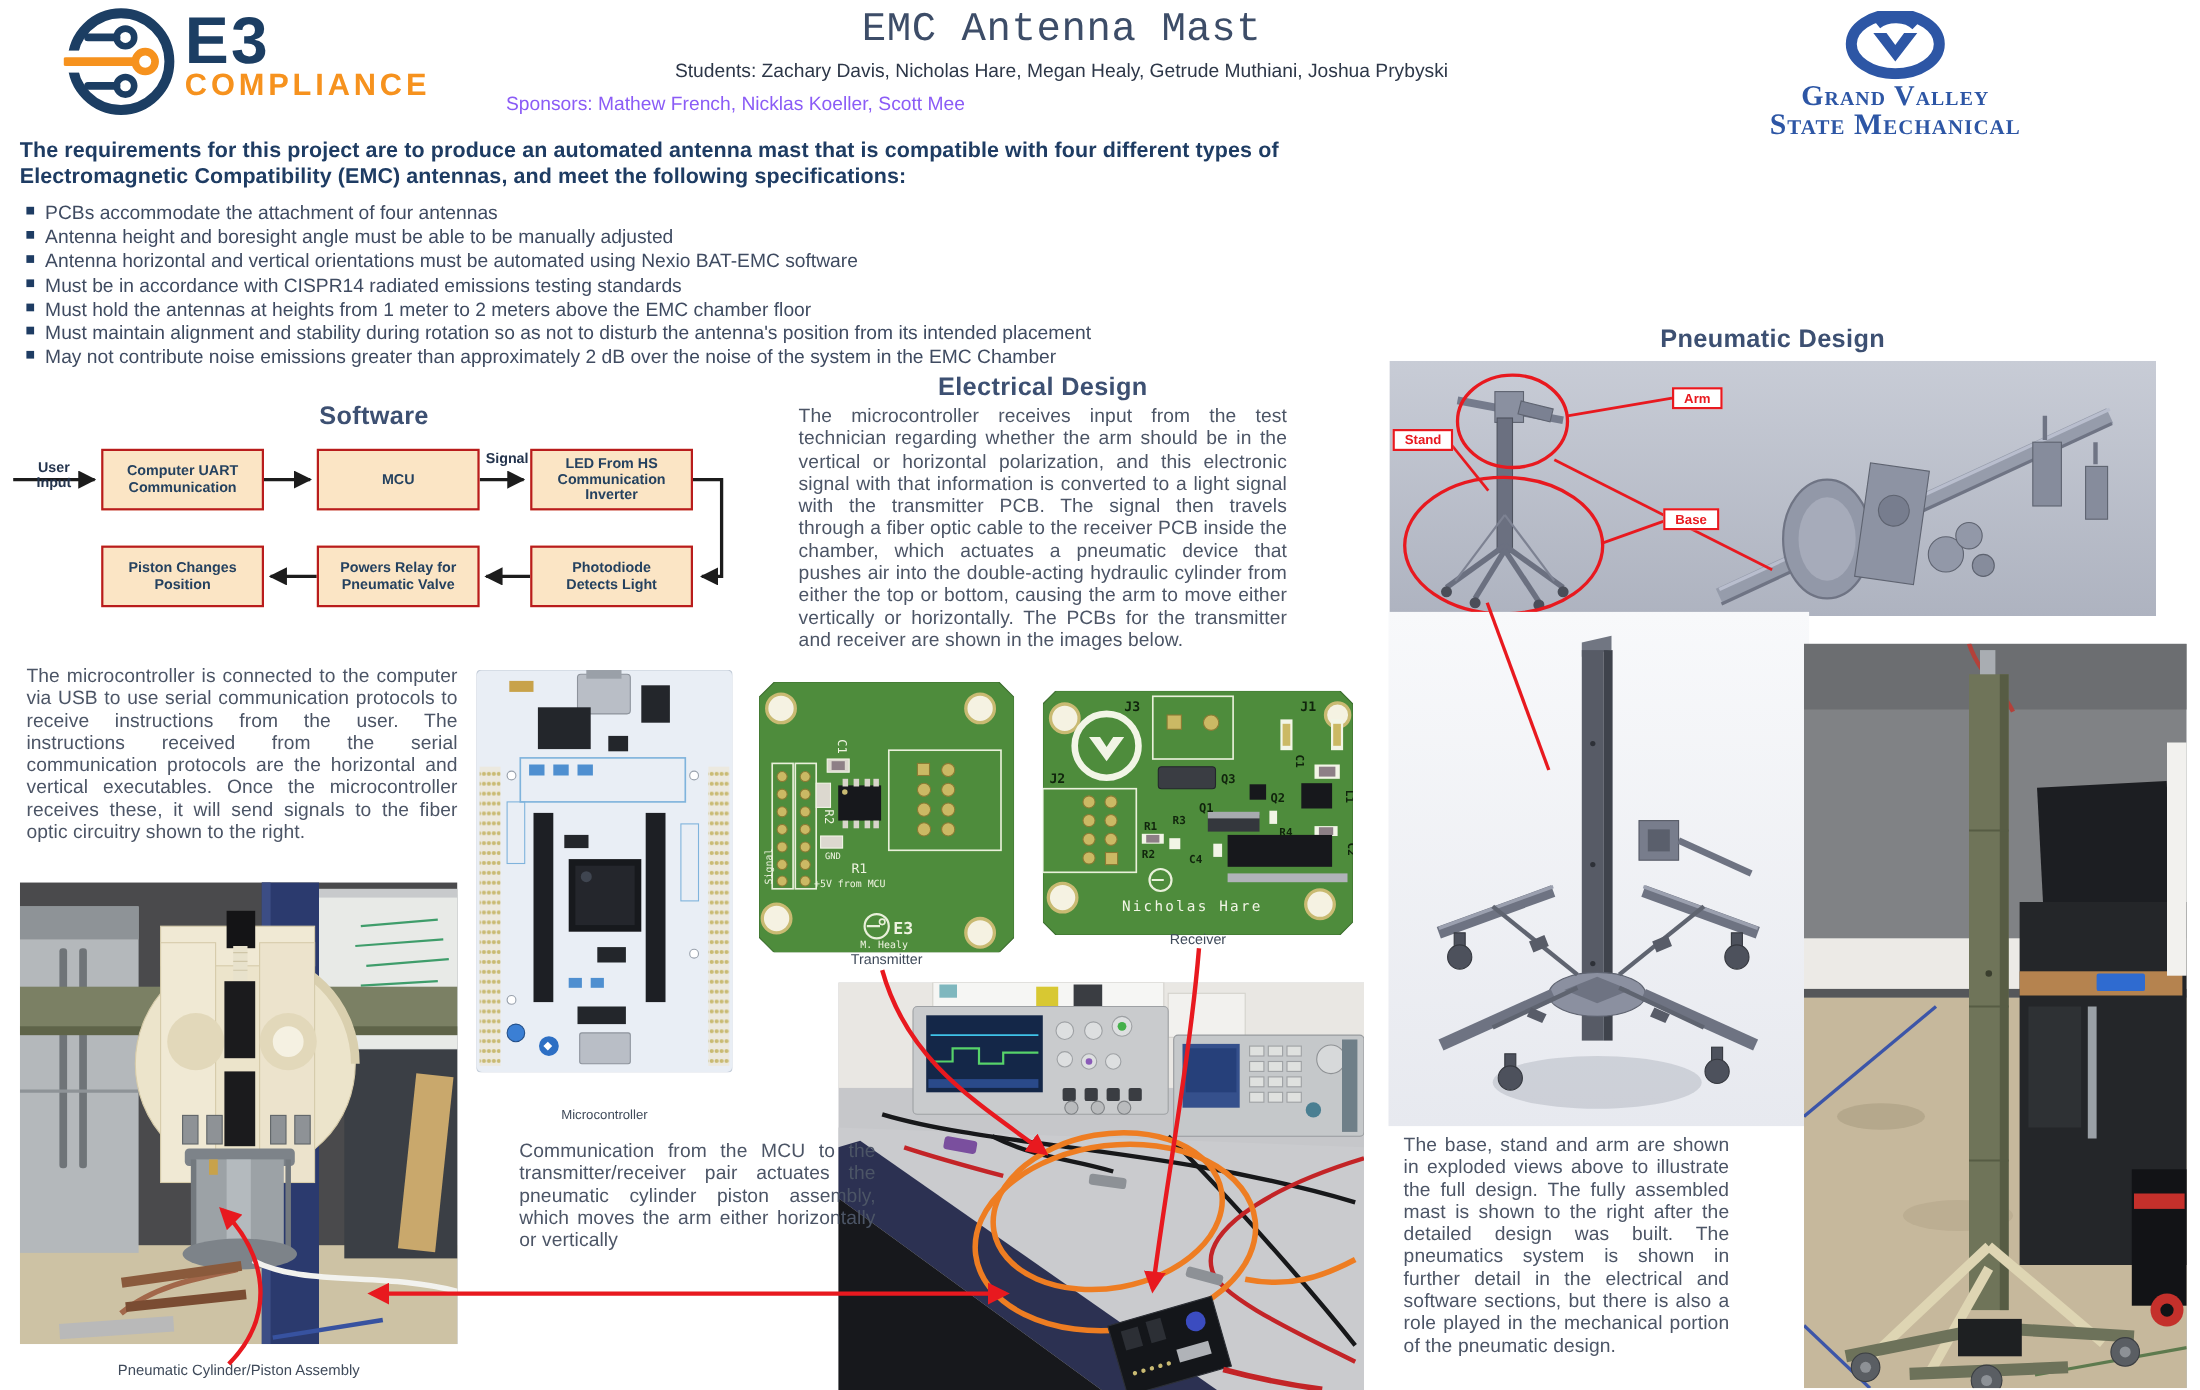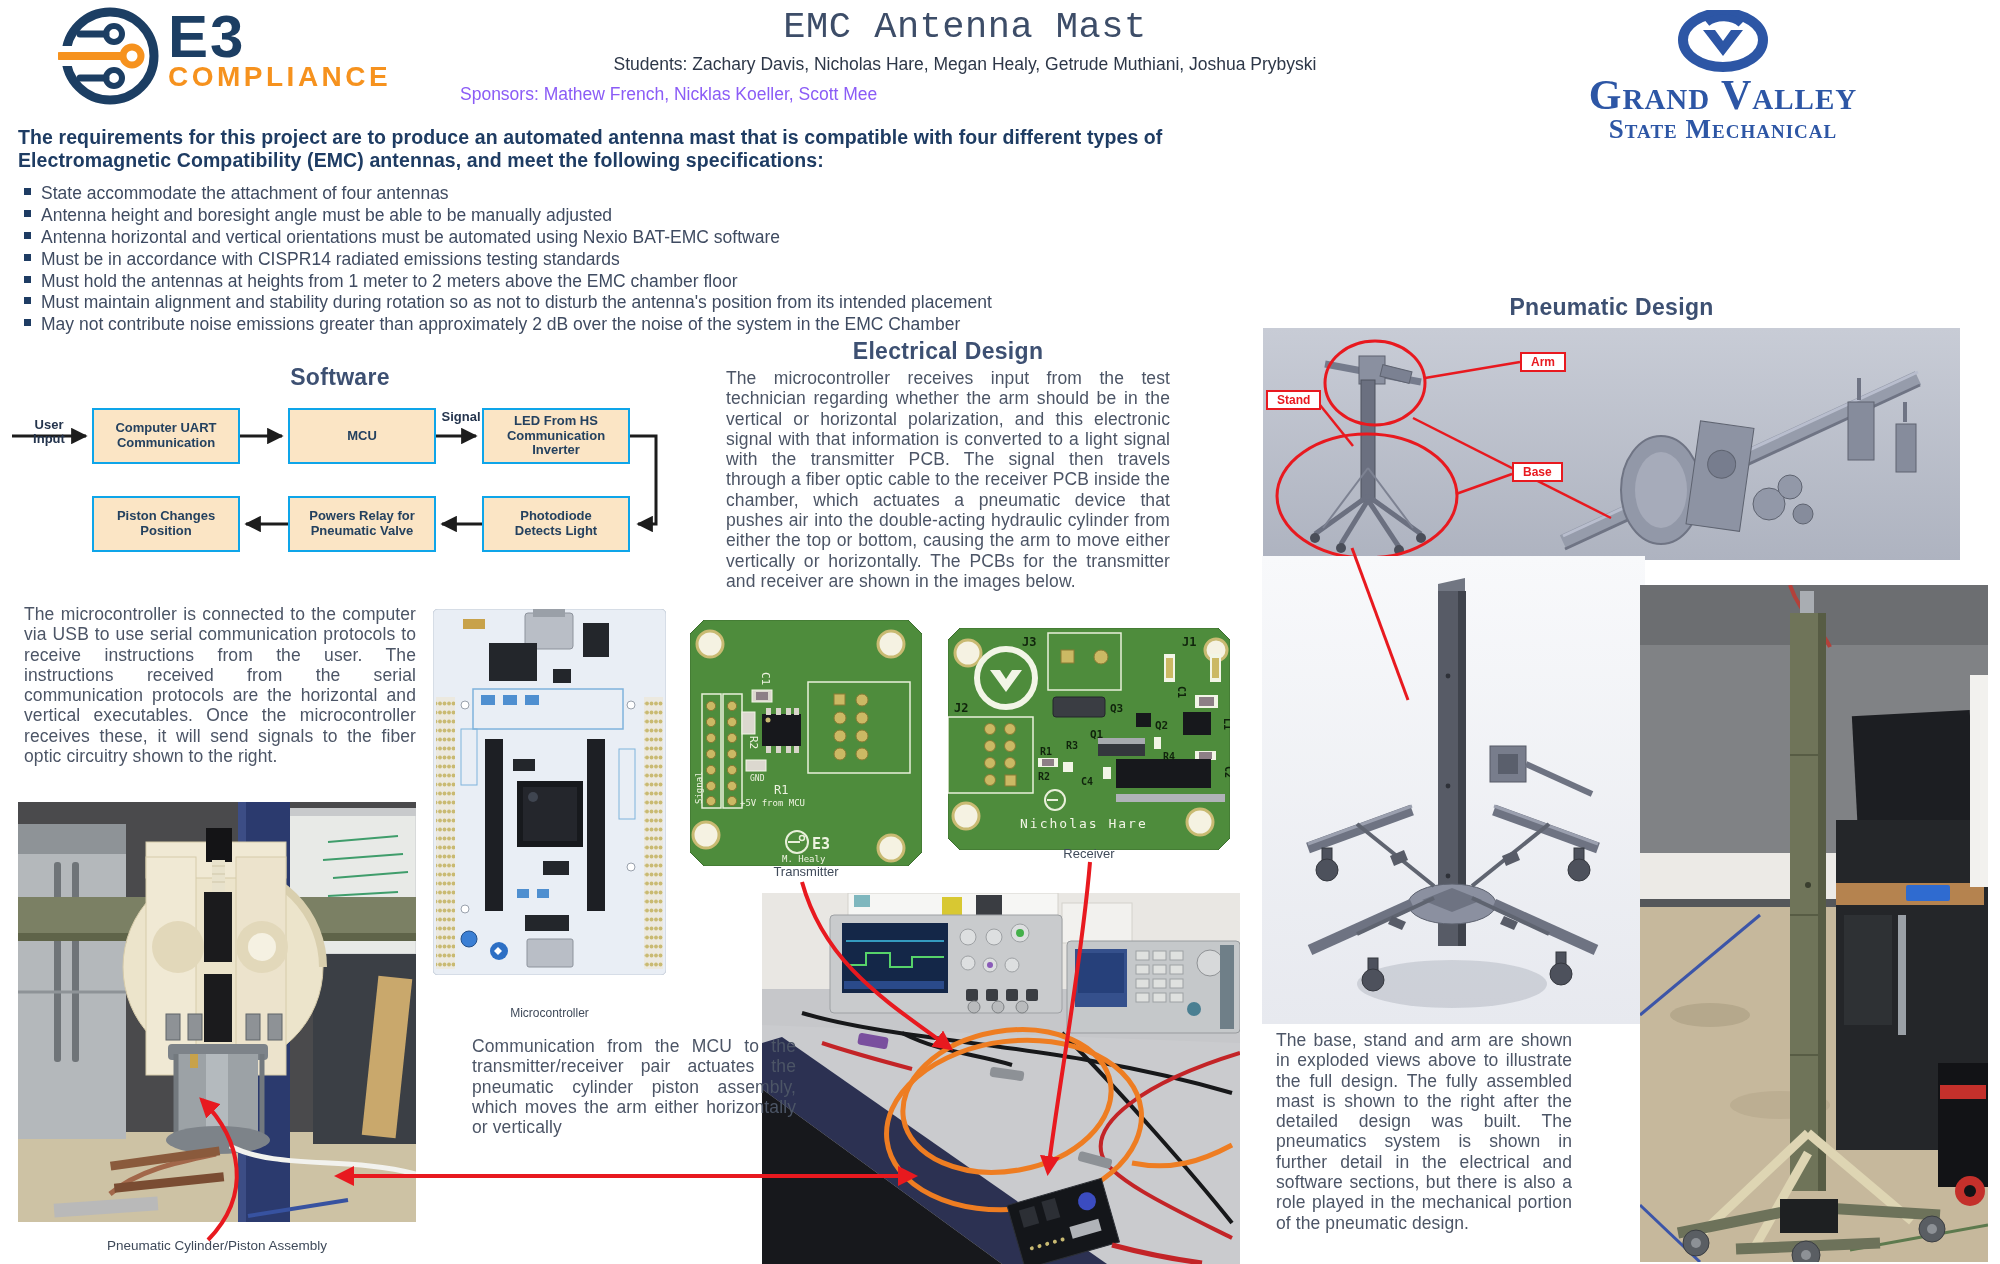--- a/index.html
+++ b/index.html
@@ -9,36 +9,36 @@
   
   .title{left:460px;top:6px;width:1010px;text-align:center;font-size:37px;color:#3d4d68;font-weight:500;letter-spacing:.5px;font-family:Liberation Mono, monospace;}
   .students{left:460px;top:54px;width:1010px;text-align:center;font-size:17.5px;color:#2d3748;}
   .sponsors{left:460px;top:84px;width:1010px;font-size:17.5px;color:#8b5cf6;}
   .e3wrap{left:58px;top:6px;width:450px;height:102px;}
   .e3text{position:absolute;left:110px;top:2px;}
   .e3name{font-size:60px;font-weight:700;color:#1c3e63;line-height:.95;letter-spacing:2px;}
   .e3word{font-size:28px;font-weight:700;color:#f6921e;letter-spacing:3.5px;margin-top:-4px;}
   .gvsuwrap{left:1548px;top:10px;width:350px;height:128px;text-align:center;}
   .gvsu-line{font-family:"Liberation Serif",serif;font-variant:small-caps;font-weight:700;color:#2d56a5;}
-  .gvsu1{font-size:42px;line-height:1;margin-top:2px;letter-spacing:1px;}
+  .gvsu1{font-size:26px;line-height:1;margin-top:2px;letter-spacing:1px;}
   .gvsu2{font-size:27px;line-height:1;letter-spacing:1px;}
   
   .req-intro{left:18px;top:126px;width:1235px;font-size:19.5px;font-weight:700;color:#1e3c63;line-height:1.18;letter-spacing:.1px;}
   .req-list{left:24px;top:184px;width:1250px;}
   .req-item{display:flex;align-items:flex-start;margin-bottom:3.5px;font-size:17.5px;color:#3f4b61;line-height:1.05;}
   .sq{flex:0 0 auto;width:7px;height:7px;background:#1e3c63;margin:4px 10px 0 0;}
   
   .h2{font-size:23px;font-weight:700;color:#3d5072;text-align:center;letter-spacing:.3px;}
   .soft-h{left:10px;top:364px;width:660px;}
   .elec-h{left:726px;top:338px;width:444px;}
   .mech-h{left:1263px;top:294px;width:697px;}
   
   .flow{left:10px;top:396px;width:665px;height:180px;}
   .flow svg{position:absolute;left:0;top:0;}
-  .fbox{position:absolute;width:148px;height:56px;background:#fbe5c5;border:2px solid #0ea5e9;
+  .fbox{position:absolute;width:148px;height:56px;background:#fbe5c5;border:2px solid #b91c1c;
         display:flex;align-items:center;justify-content:center;text-align:center;
         font-size:13px;font-weight:700;color:#24415f;line-height:1.15;padding:16px;box-sizing:border-box;}
   .fb1{left:82px;top:12px;} .fb2{left:278px;top:12px;} .fb3{left:472px;top:12px;}
   .fb4{left:82px;top:100px;} .fb5{left:278px;top:100px;} .fb6{left:472px;top:100px;}
   .flow-lbl{position:absolute;font-size:13px;font-weight:700;color:#24344d;text-align:center;line-height:1.1;}
   .ulabel{left:8px;top:22px;width:62px;}
   .slabel{left:416px;top:14px;width:70px;}
   
   .para{font-size:17.5px;color:#4c5566;text-align:justify;line-height:1.16;letter-spacing:.1px;}
   .sw-para{left:24px;top:604px;width:392px;}
@@ -93,21 +93,21 @@
       <path d="M 66,14 A 22 16 0 0 0 32,13" fill="none" stroke="#2d56a5" stroke-width="7"></path>
     </svg>
     <div class="gvsu-line gvsu1">Grand Valley</div>
     <div class="gvsu-line gvsu2">State Mechanical</div>
   </div>
 
   <div class="abs req-intro">The requirements for this project are to produce an automated antenna mast that is compatible with four different types of Electromagnetic Compatibility (EMC) antennas, and meet the following specifications:</div>
   <div class="abs req-list">
     <div class="req-item">
         <span class="sq"></span>
-        <span>State accommodate the attachment of four antennas</span>
+        <span>PCBs accommodate the attachment of four antennas</span>
       </div>
     <div class="req-item">
         <span class="sq"></span>
         <span>Antenna height and boresight angle must be able to be manually adjusted</span>
       </div>
     <div class="req-item">
         <span class="sq"></span>
         <span>Antenna horizontal and vertical orientations must be automated using Nexio BAT-EMC software</span>
       </div>
     <div class="req-item">

